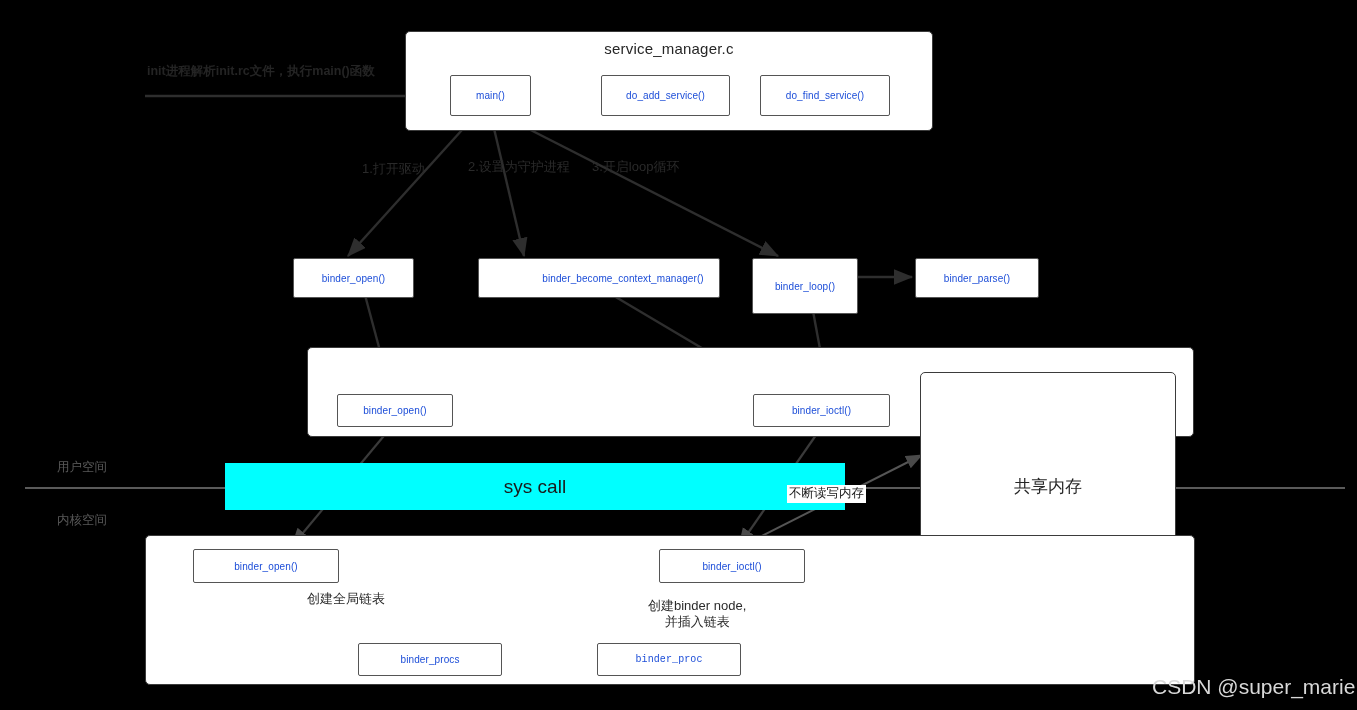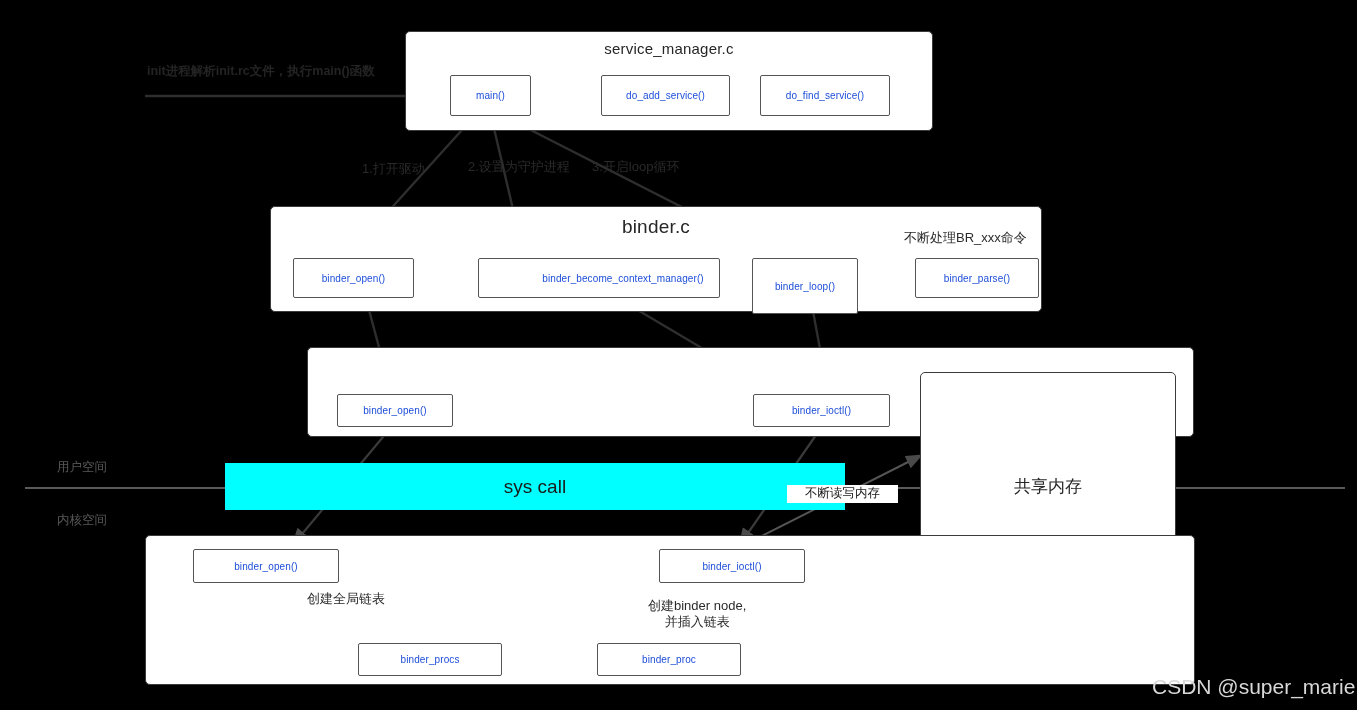--- a/index.html
+++ b/index.html
@@ -79,21 +79,21 @@
     font-size: 12.5px;
   }
   .lbl.dark {
     color: #242424;
     font-weight: bold;
     font-size: 12.5px;
   }
   .lbl.boxed {
     background: #ffffff;
     color: #1a1a1a;
-    padding: 1px 18px;
+    padding: 1px 2px;
     font-size: 12.5px;
   }
   .lbl.onwhite {
     color: #2b2b2b;
     font-size: 13px;
   }
   .lbl.center { text-align: center; }
 
   
   .watermark {
@@ -172,24 +172,20 @@
     <div class="panel-title" style="top:8px;">service_manager.c</div>
   </div>
   <div class="fnbox" style="left:450px; top:75px; width:81px; height:41px;">main()</div>
   <div class="fnbox" style="left:581px; top:75px; width:129px; height:41px;margin-left:20px;">do_add_service()</div>
   <div class="fnbox" style="left:760px; top:75px; width:130px; height:41px;">do_find_service()</div>
 
   <div class="lbl" style="left:362px; top:161px;">1.打开驱动</div>
   <div class="lbl" style="left:468px; top:159px;">2.设置为守护进程</div>
   <div class="lbl" style="left:592px; top:159px;text-align:right;">3.开启loop循环</div>
 
-  <div class="panel" style="left:270px; top:206px; width:772px; height:106px;">
-    <div class="panel-title" style="top:9px; font-size:19px;">binder.c</div>
-    <div class="lbl onwhite" style="left:633px; top:23px;">不断处理BR_xxx命令</div>
-  </div>
   <div class="fnbox" style="left:293px; top:258px; width:121px; height:40px;">binder_open()</div>
   <div class="fnbox" style="left:478px; top:258px; width:242px; height:40px;padding-left:48px;">binder_become_context_manager()</div>
   <div class="fnbox" style="left:752px; top:258px; width:106px; height:56px;">binder_loop()</div>
   <div class="fnbox" style="left:915px; top:258px; width:124px; height:40px;">binder_parse()</div>
 
   <div class="panel" style="left:307px; top:347px; width:887px; height:90px;"></div>
   <div class="fnbox" style="left:337px; top:394px; width:116px; height:33px;">binder_open()</div>
   <div class="fnbox" style="left:753px; top:394px; width:137px; height:33px;">binder_ioctl()</div>
 
   <div class="divider" style="left:25px; top:487px; width:1320px;"></div>
@@ -199,21 +195,21 @@
   <div class="syscall" style="left:225px; top:463px; width:620px; height:47px;">sys call</div>
 
   <div class="lbl boxed" style="left:787px; top:485px;">不断读写内存</div>
 
   <div class="shared-mem" style="left:920px; top:372px; width:256px; height:228px;">共享内存</div>
 
   <div class="panel" style="left:145px; top:535px; width:1050px; height:150px;"></div>
   <div class="fnbox" style="left:193px; top:549px; width:146px; height:34px;">binder_open()</div>
   <div class="fnbox" style="left:659px; top:549px; width:146px; height:34px;">binder_ioctl()</div>
   <div class="fnbox" style="left:358px; top:643px; width:144px; height:33px;">binder_procs</div>
-  <div class="fnbox" style="left:597px; top:643px; width:144px; height:33px;">binder_proc</div>
+  <div class="fnbox" style="left:597px; top:643px; width:144px; height:33px;font-family:Liberation Mono, monospace;">binder_proc</div>
 
   <div class="lbl onwhite" style="left:307px; top:591px;">创建全局链表</div>
   <div class="lbl onwhite center" style="left:648px; top:598px; text-align:left;">
     <div>创建binder node,</div>
     <div style="text-align:center;">并插入链表</div>
   </div>
 
   <div class="watermark" style="left:1152px; top:675px;">CSDN @super_marie</div>
 
 </div>

